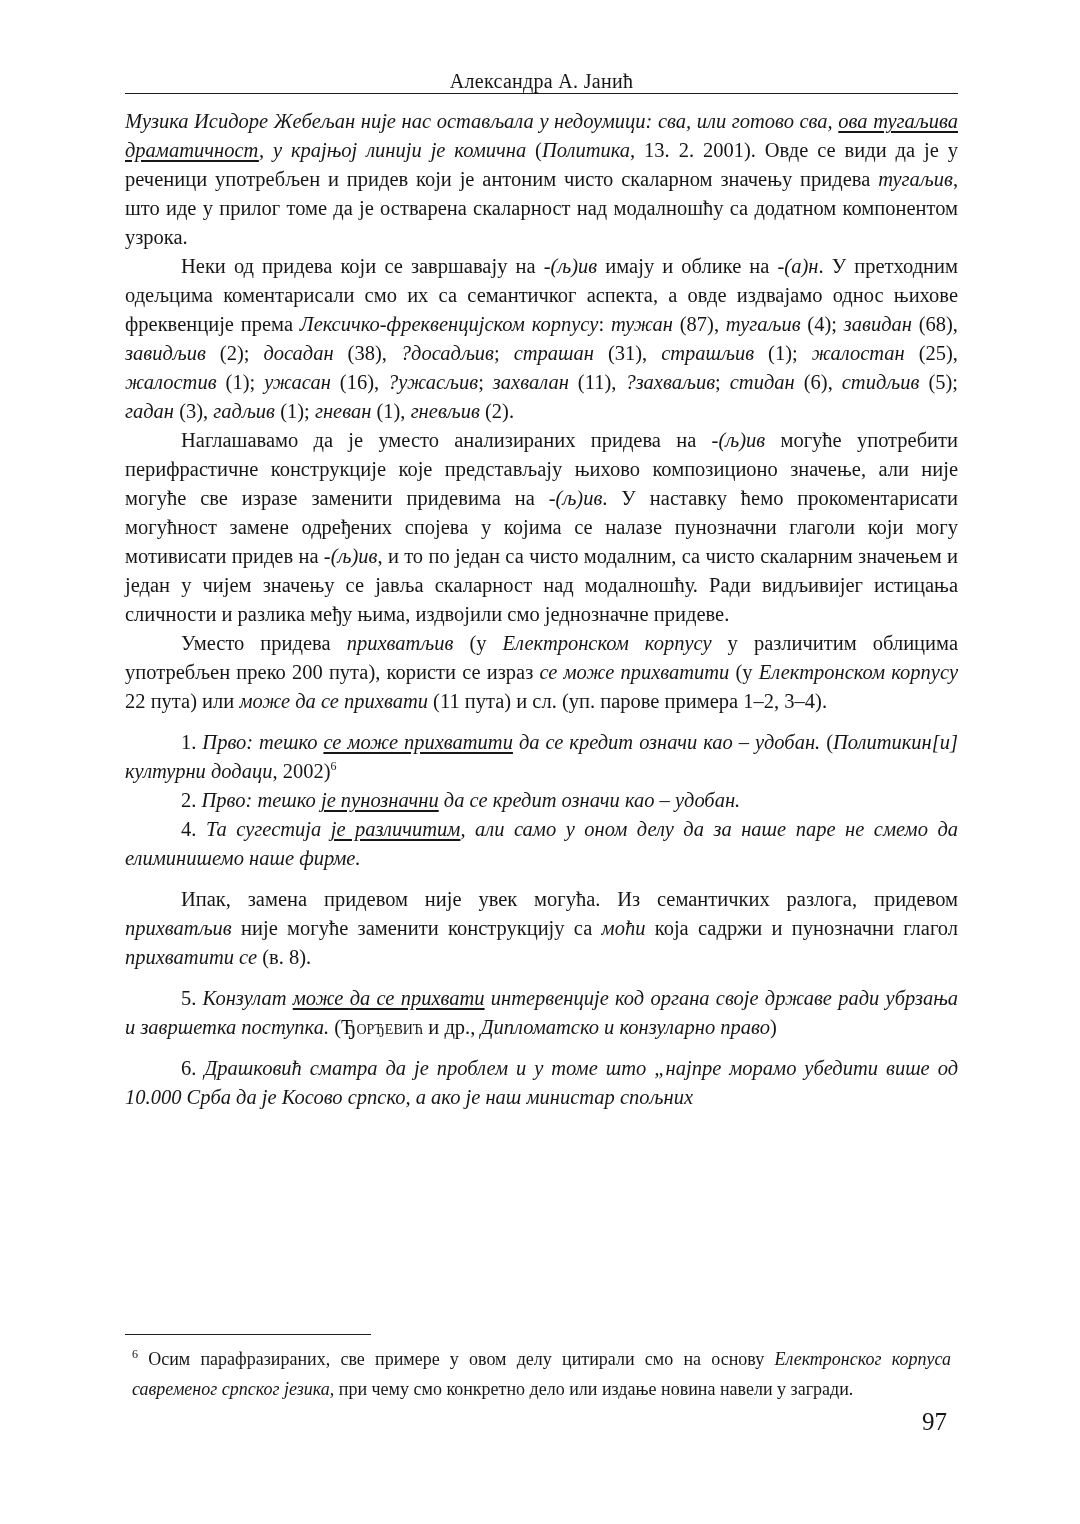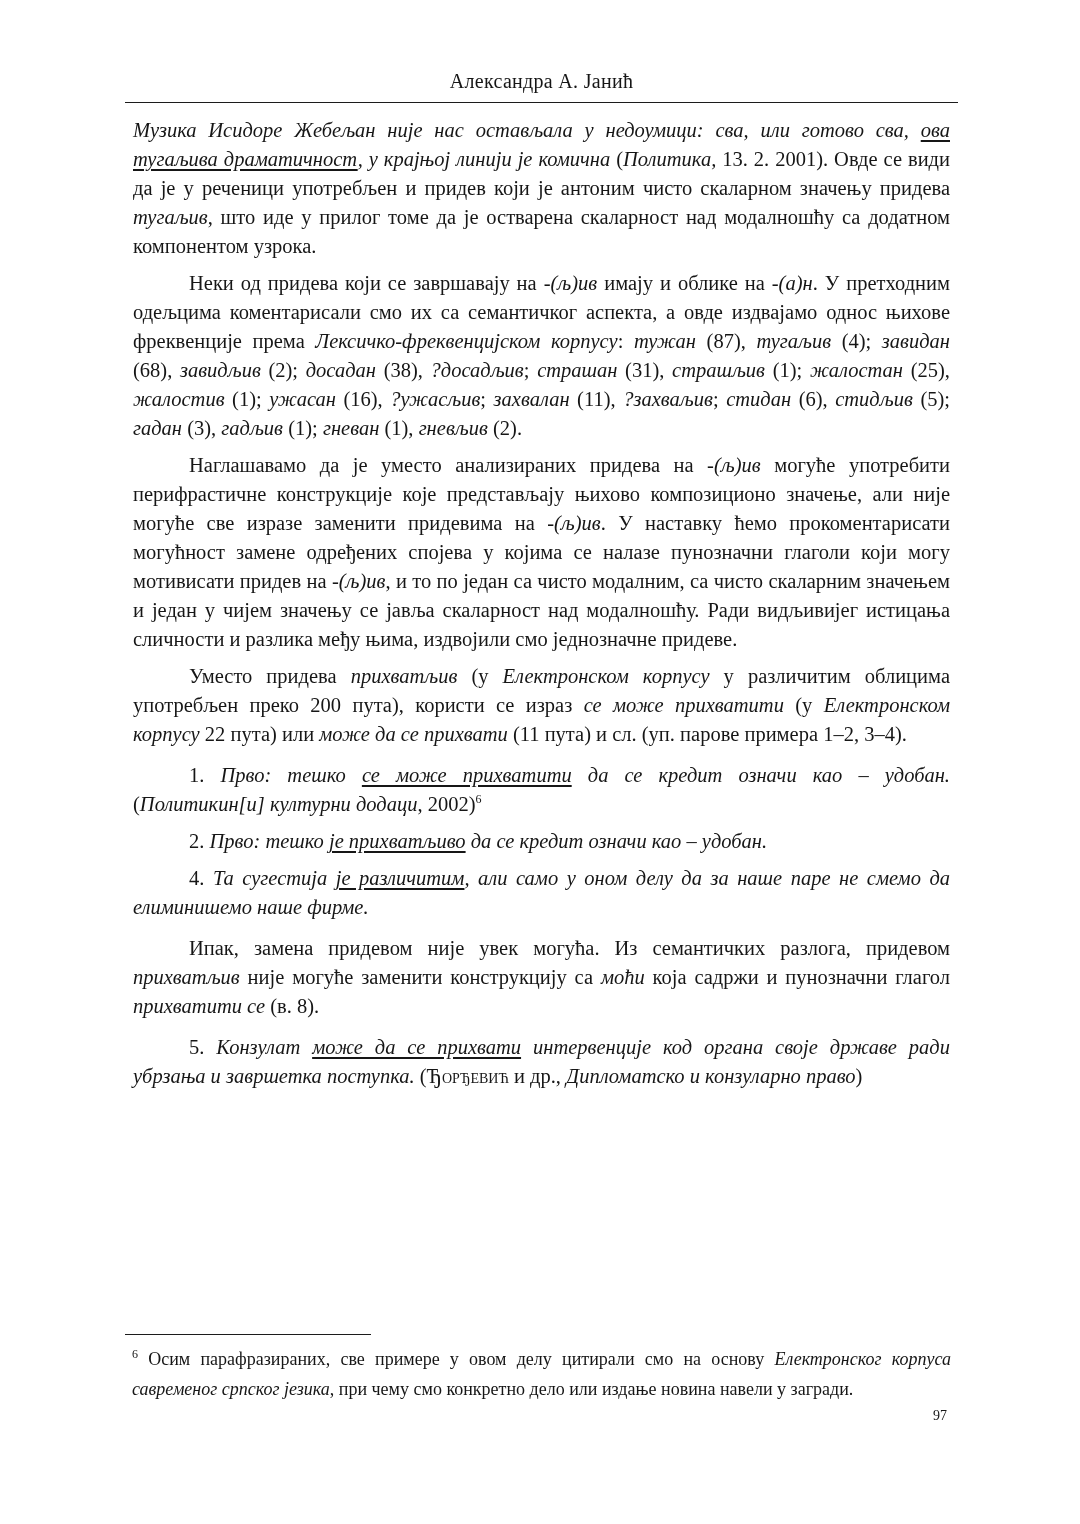--- a/index.html
+++ b/index.html
@@ -19,26 +19,25 @@
   .content {
     position: absolute;
     left: 125px;
     top: 70px;
     width: 833px;
   }
   .running-head {
     text-align: center;
     font-size: 20px;
     letter-spacing: 0.3px;
-    padding-bottom: 9px;
     border-bottom: 1.6px solid #1c1c1c;
     margin-bottom: 13px;
   }
   .text-block p {
-    margin: 8px;
+    margin: 0;
     font-size: 20.5px;
     line-height: 29px;
     text-align: justify;
   }
   .text-block p.indent { text-indent: 56px; }
   .text-block p.sb { margin-top: 12px; }
   .i  { font-style: italic; }
   .iu {
     font-style: italic;
     text-decoration: underline;
@@ -67,41 +66,42 @@
     font-size: 18px;
     line-height: 30px;
     text-align: justify;
   }
   .page-number {
     position: absolute;
     left: 125px;
     top: 1408px;
     width: 822px;
     text-align: right;
-    font-size: 14px;
+    font-size: 25px;
   }
 </style>
 </head>
 <body>
 
 <div class="page">
   <div class="content">
     <div class="running-head">
       <span>Александра А. Јанић</span>
     </div>
     <div class="text-block">
         <p class=""><span class="i">Музика Исидоре Жебељан није нас остављала у недоумици: сва, или готово сва, </span><span class="iu">ова тугаљива драматичност</span><span class="i">, у крајњој линији је комична</span><span> (</span><span class="i">Политика,</span><span> 13. 2. 2001). Овде се види да је у реченици употребљен и придев који је антоним чисто скаларном значењу придева </span><span class="i">тугаљив</span><span>, што иде у прилог томе да је остварена скаларност над модалношћу са додатном компонентом узрока.</span></p>
         <p class="indent"><span>Неки од придева који се завршавају на </span><span class="i">-(љ)ив</span><span> имају и облике на </span><span class="i">-(а)н</span><span>. У претходним одељцима коментарисали смо их са семантичког аспекта, а овде издвајамо однос њихове фреквенције према </span><span class="i">Лексичко-фреквенцијском корпусу</span><span>: </span><span class="i">тужан</span><span> (87), </span><span class="i">тугаљив</span><span> (4); </span><span class="i">завидан</span><span> (68), </span><span class="i">завидљив</span><span> (2); </span><span class="i">досадан</span><span> (38), </span><span class="i">?досадљив</span><span>; </span><span class="i">страшан</span><span> (31), </span><span class="i">страшљив</span><span> (1); </span><span class="i">жалостан</span><span> (25), </span><span class="i">жалостив</span><span> (1); </span><span class="i">ужасан</span><span> (16), </span><span class="i">?ужасљив</span><span>; </span><span class="i">захвалан</span><span> (11), </span><span class="i">?захваљив</span><span>; </span><span class="i">стидан</span><span> (6), </span><span class="i">стидљив</span><span> (5); </span><span class="i">гадан</span><span> (3), </span><span class="i">гадљив</span><span> (1); </span><span class="i">гневан</span><span> (1), </span><span class="i">гневљив</span><span> (2).</span></p>
         <p class="indent"><span>Наглашавамо да је уместо анализираних придева на </span><span class="i">-(љ)ив</span><span> могуће употребити перифрастичне конструкције које представљају њихово композиционо значење, али није могуће све изразе заменити придевима на </span><span class="i">-(љ)ив</span><span>. У наставку ћемо прокоментарисати могућност замене одређених спојева у којима се налазе пунозначни глаголи који могу мотивисати придев на </span><span class="i">-(љ)ив</span><span>, и то по један са чисто модалним, са чисто скаларним значењем и један у чијем значењу се јавља скаларност над модалношћу. Ради видљивијег истицања сличности и разлика међу њима, издвојили смо једнозначне придеве.</span></p>
         <p class="indent"><span>Уместо придева </span><span class="i">прихватљив</span><span> (у </span><span class="i">Електронском корпусу</span><span> у различитим облицима употребљен преко 200 пута), користи се израз </span><span class="i">се може прихватити</span><span> (у </span><span class="i">Електронском корпусу</span><span> 22 пута) или </span><span class="i">може да се прихвати</span><span> (11 пута) и сл. (уп. парове примера 1–2, 3–4).</span></p>
         <p class="indent sb"><span>1. </span><span class="i">Прво: тешко </span><span class="iu">се може прихватити</span><span class="i"> да се кредит означи као – удобан.</span><span> (</span><span class="i">Политикин[и] културни додаци</span><span>, 2002)</span><sup>6</sup></p>
-        <p class="indent"><span>2. </span><span class="i">Прво: тешко </span><span class="iu">је прихватљиво</span><span class="i"> да се кредит означи као – удобан.</span></p>
+        <p class="indent"><span>2. </span><span class="i">Прво: тешко </span><span class="iu">је пунозначни</span><span class="i"> да се кредит означи као – удобан.</span></p>
         <p class="indent"><span>4. </span><span class="i">Та сугестија </span><span class="iu">је различитим</span><span class="i">, али само у оном делу да за наше паре не смемо да елиминишемо наше фирме.</span></p>
         <p class="indent sb"><span>Ипак, замена придевом није увек могућа. Из семантичких разлога, придевом </span><span class="i">прихватљив</span><span> није могуће заменити конструкцију са </span><span class="i">моћи</span><span> која садржи и пунозначни глагол </span><span class="i">прихватити се</span><span> (в. 8).</span></p>
         <p class="indent sb"><span>5. </span><span class="i">Конзулат </span><span class="iu">може да се прихвати</span><span class="i"> интервенције код органа своје државе ради убрзања и завршетка поступка.</span><span> (</span><span class="sc">Ђорђевић</span><span> и др., </span><span class="i">Дипломатско и конзуларно право</span><span>)</span></p>
+        <p class="indent sb"><span>6. </span><span class="i">Драшковић сматра да је проблем и у томе што „најпре морамо убедити више од 10.000 Срба да је Косово српско, а ако је наш министар спољних</span></p>
       </div>
   </div>
 
   <div class="footnote-area">
     <div class="footnote-rule"></div>
     <p class="footnote-text"><sup>6</sup><span> Осим парафразираних, све примере у овом делу цитирали смо на основу </span><span class="i">Електронског корпуса савременог српског језика</span><span>, при чему смо конкретно дело или издање новина навели у загради.</span></p>
   </div>
 
   <div class="page-number">97</div>
 </div>

